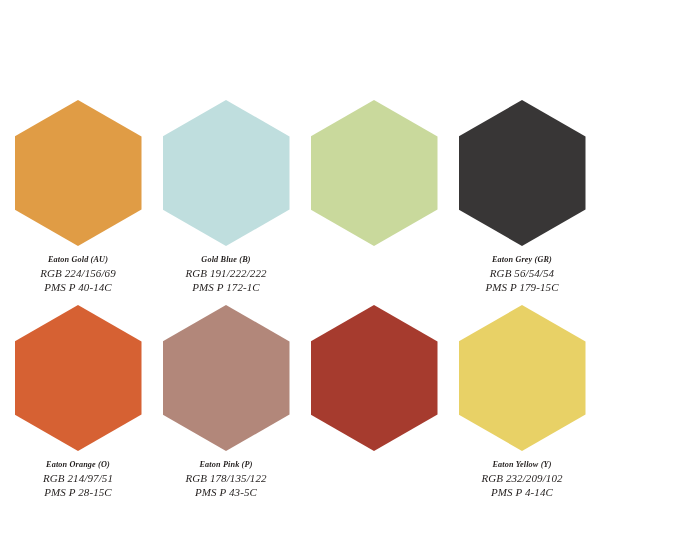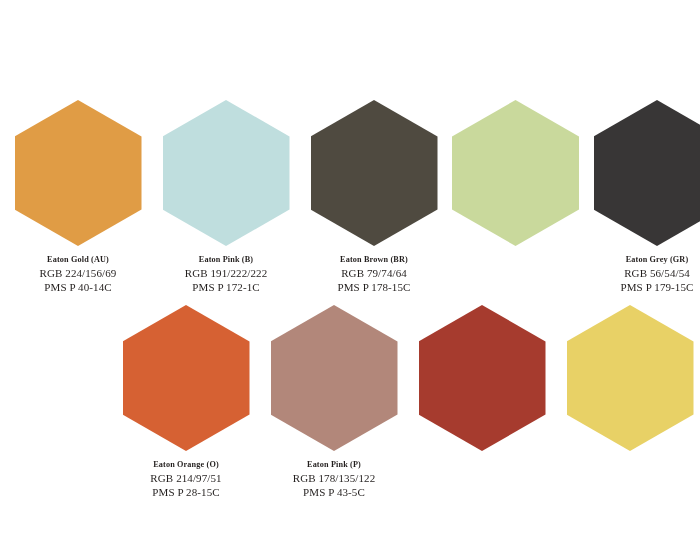--- a/index.html
+++ b/index.html
@@ -12,32 +12,33 @@
     background: #ffffff;
     font-family: "Liberation Serif", "DejaVu Serif", serif;
     overflow: hidden;
   }
 
   .palette-sheet {
     position: relative;
     width: 700px;
     height: 480px;
     box-sizing: border-box;
+    font-style: italic;
   }
 
   .swatch-row {
     position: absolute;
     left: 0;
     width: 700px;
     display: flex;
     flex-direction: row;
   }
 
   .swatch-row.row-1 { top: 100px; }
-  .swatch-row.row-2 { top: 305px; justify-content: flex-end; }
+  .swatch-row.row-2 { top: 305px; }
 
   .swatch-cell {
     width: 140px;
     margin-left: 8px;
     display: flex;
     flex-direction: column;
     align-items: center;
   }
 
   .hexagon {
@@ -82,34 +83,26 @@
       <div class="swatch-label">
         <div class="swatch-name">Eaton Gold (AU)</div>
         <div class="swatch-rgb">RGB 224/156/69</div>
         <div class="swatch-pms">PMS P 40-14C</div>
       </div>
     </div>
 
     <div class="swatch-cell">
       <div class="hexagon" style="background-color: rgb(191, 222, 222);"></div>
       <div class="swatch-label">
-        <div class="swatch-name">Eaton Pink (B)</div>
+        <div class="swatch-name">Gold Blue (B)</div>
         <div class="swatch-rgb">RGB 191/222/222</div>
         <div class="swatch-pms">PMS P 172-1C</div>
       </div>
     </div>
 
-    <div class="swatch-cell">
-      <div class="hexagon" style="background-color: rgb(79, 74, 64);"></div>
-      <div class="swatch-label">
-        <div class="swatch-name">Eaton Brown (BR)</div>
-        <div class="swatch-rgb">RGB 79/74/64</div>
-        <div class="swatch-pms">PMS P 178-15C</div>
-      </div>
-    </div>
 
     <div class="swatch-cell">
       <div class="hexagon" style="background-color: rgb(201, 217, 156);"></div>
     </div>
 
     <div class="swatch-cell">
       <div class="hexagon" style="background-color: rgb(56, 54, 54);"></div>
       <div class="swatch-label">
         <div class="swatch-name">Eaton Grey (GR)</div>
         <div class="swatch-rgb">RGB 56/54/54</div>
@@ -138,17 +131,22 @@
         <div class="swatch-pms">PMS P 43-5C</div>
       </div>
     </div>
 
     <div class="swatch-cell">
       <div class="hexagon" style="background-color: rgb(166, 59, 46);"></div>
     </div>
 
     <div class="swatch-cell">
       <div class="hexagon" style="background-color: rgb(232, 209, 102);"></div>
+      <div class="swatch-label">
+        <div class="swatch-name">Eaton Yellow (Y)</div>
+        <div class="swatch-rgb">RGB 232/209/102</div>
+        <div class="swatch-pms">PMS P 4-14C</div>
+      </div>
     </div>
 
   </div>
 
 </div>
 
 </body></html>

